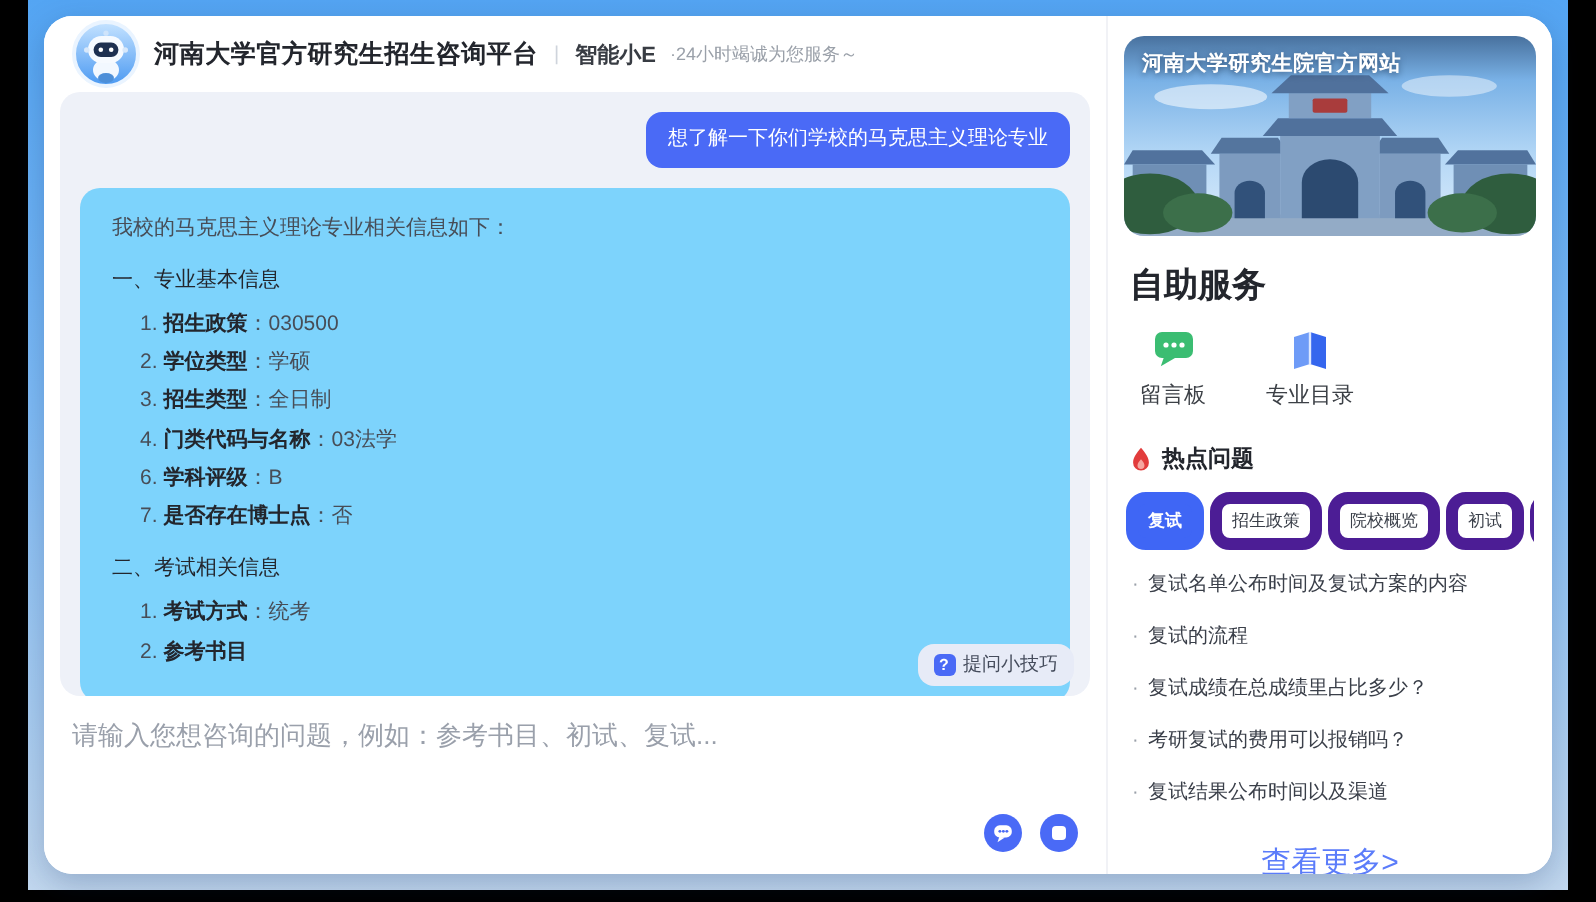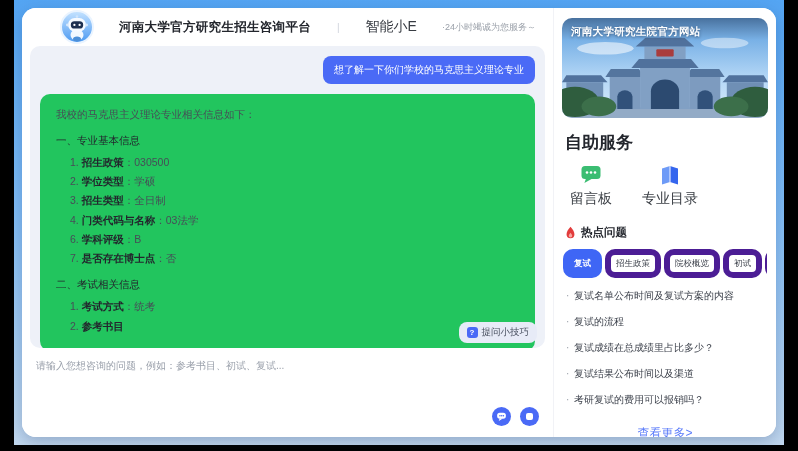--- a/index.html
+++ b/index.html
@@ -8,81 +8,81 @@
     background:#000;font-family:"Liberation Sans","DejaVu Sans",sans-serif;
     -webkit-font-smoothing:antialiased;
   }
   .bg{position:absolute;left:14px;right:14px;top:0;bottom:6px;
       background:linear-gradient(180deg,#54a5f3 0%,#7fbcf7 45%,#c2d8ef 100%);}
   .app{position:absolute;left:22px;right:22px;top:8px;bottom:14px;background:#fff;
        border-radius:14px;display:flex;overflow:hidden;box-shadow:0 5px 16px rgba(10,40,90,.25);}
 
   
   .chat-col{flex:1;min-width:0;display:flex;flex-direction:column;background:#fff;}
-  .chat-header{height:38px;flex:none;display:flex;align-items:center;gap:25px;padding:0 12px;margin-left:24px;}
+  .chat-header{height:38px;flex:none;display:flex;align-items:center;gap:7px;padding:0 12px;}
   .avatar{width:30px;height:30px;border-radius:50%;flex:none;overflow:hidden;
           background:linear-gradient(180deg,#c2e1ff,#4e9bf2);border:2px solid #eaf4ff;margin-left:2px;}
   .htitle{font-size:12.5px;font-weight:bold;color:#23262d;letter-spacing:.3px;}
   .hsep{font-size:10px;color:#cfd4dc;margin:0 1px;}
-  .hbot{font-size:14px;font-weight:normal;color:#383c43;}
+  .hbot{font-size:11px;font-weight:bold;color:#383c43;}
   .hsub{font-size:9px;color:#9aa0a9;}
 
   .chat-body{flex:1;margin:0 8px;background:#eef1f8;border-radius:10px;position:relative;
              padding:8px 8px 0;overflow:hidden;}
   .bubble-user{margin:2px 2px 10px auto;width:fit-content;max-width:70%;
                background:#4a6af6;color:#fff;font-size:10px;line-height:1.35;
                padding:7px 11px;border-radius:8px;}
-  .bot-card{background:#22c55e;border-radius:10px;margin:0 2px;padding:11px 16px 13px;
+  .bot-card{background:#7dd3fc;border-radius:10px;margin:0 2px;padding:11px 16px 13px;
             font-size:10.5px;color:#474d57;line-height:1.45;}
   .intro{margin:2px 0 10px;}
   .sec-title{font-weight:normal;color:#23262d;font-size:10.5px;margin:11px 0 7px;}
   .li{margin:4px 0 4px 14px;}
   .li .num{margin-right:3px;}
   .li b{color:#23262d;}
 
   .tips-pill{position:absolute;right:8px;bottom:5px;display:flex;align-items:center;gap:4px;
              background:#e7ebf7;border-radius:8px;padding:4px 8px;font-size:9.5px;color:#454c5c;cursor:pointer;}
   .tips-ic{width:11px;height:11px;border-radius:3px;background:#4a6af6;color:#fff;font-size:8px;
            font-weight:bold;display:flex;align-items:center;justify-content:center;line-height:1;}
 
   .input-area{height:72px;flex:none;position:relative;padding:9px 12px 8px;}
   .msg-input{width:100%;height:34px;border:none;outline:none;resize:none;background:transparent;
-             font-family:Liberation Sans, sans-serif;font-size:10px;color:#333;}
+             font-family:Liberation Sans, sans-serif;font-size:13px;color:#333;}
   .msg-input::placeholder{color:#9aa0ab;}
   .send-row{position:absolute;right:14px;bottom:11px;display:flex;gap:9px;}
   .circle-btn{width:19px;height:19px;border-radius:50%;background:#4a6af6;display:flex;
               align-items:center;justify-content:center;cursor:pointer;}
   .stop-sq{width:7px;height:7px;border-radius:2px;background:#fff;display:block;}
 
   
   .sidebar{width:206px;flex:none;background:#fff;border-left:1px solid #f1f2f6;
            display:flex;flex-direction:column;padding:10px 8px 6px;}
   .banner{height:100px;border-radius:10px;overflow:hidden;position:relative;flex:none;cursor:pointer;}
   .banner svg{display:block;width:100%;height:100%;}
   .banner-title{position:absolute;top:7px;left:9px;z-index:2;color:#fff;font-size:10.5px;
                 font-weight:bold;text-shadow:0 1px 3px rgba(10,30,60,.55);letter-spacing:.3px;}
   .svc-title{font-size:17px;font-weight:bold;color:#23262d;margin:13px 3px 9px;font-family:Liberation Serif, serif;}
   .svc-row{display:flex;gap:30px;margin:0 8px;}
-  .svc-item{display:flex;flex-direction:column;align-items:center;gap:5px;font-size:14px;
+  .svc-item{display:flex;flex-direction:column;align-items:center;gap:5px;font-size:11px;
             color:#3c4046;cursor:pointer;}
   .hot-title-row{display:flex;align-items:center;gap:5px;margin:17px 3px 9px;
                  font-size:11.5px;font-weight:bold;color:#23262d;}
   .tabs{display:flex;align-items:center;gap:3px;margin:0 1px;overflow:hidden;flex:none;}
   .tab{font-size:8.5px;padding:2.5px 5px;border:6px solid #4c1d95;border-radius:10px;
        color:#3a3f49;white-space:nowrap;flex:none;cursor:pointer;background:#fff;}
   .tab.active{background:#3f66f5;border-color:#3f66f5;color:#fff;font-weight:bold;}
   .tab-sep{width:1px;height:12px;background:#e3e6ee;flex:none;}
   .tab-more{width:15px;height:15px;border:1px solid #c6d2f5;border-radius:50%;color:#4a6af6;
             display:flex;align-items:center;justify-content:center;font-size:9px;flex:none;
             cursor:pointer;line-height:1;}
   .questions{margin:11px 3px 0;}
   .q{font-size:10px;color:#3a3f49;margin:0 0 13px;padding-left:9px;position:relative;
      line-height:1.3;cursor:pointer;white-space:nowrap;overflow:hidden;}
   .q::before{content:"·";position:absolute;left:1px;top:0;color:#9aa0a9;}
-  .more{margin-top:auto;text-align:center;font-size:12px;color:#5b7cfa;padding:6px 0 5px;cursor:pointer;}
+  .more{margin-top:auto;text-align:center;font-size:15px;color:#5b7cfa;padding:6px 0 5px;cursor:pointer;}
 </style>
 </head>
 <body>
 
 <div class="bg"></div>
 
 <div class="app">
 
   <div class="chat-col">
 
@@ -235,19 +235,19 @@
       <div class="tab-sep"></div>
       <div class="tab-more">
         <span>»</span>
       </div>
     </div>
 
     <div class="questions">
       <div class="q">复试名单公布时间及复试方案的内容</div>
       <div class="q">复试的流程</div>
       <div class="q">复试成绩在总成绩里占比多少？</div>
+      <div class="q">考研复试的费用可以报销吗？</div>
       <div class="q">复试结果公布时间以及渠道</div>
-      <div class="q">考研复试的费用可以报销吗？</div>
     </div>
 
     <div class="more">查看更多&gt;</div>
   </div>
 </div>
 
 </body></html>

